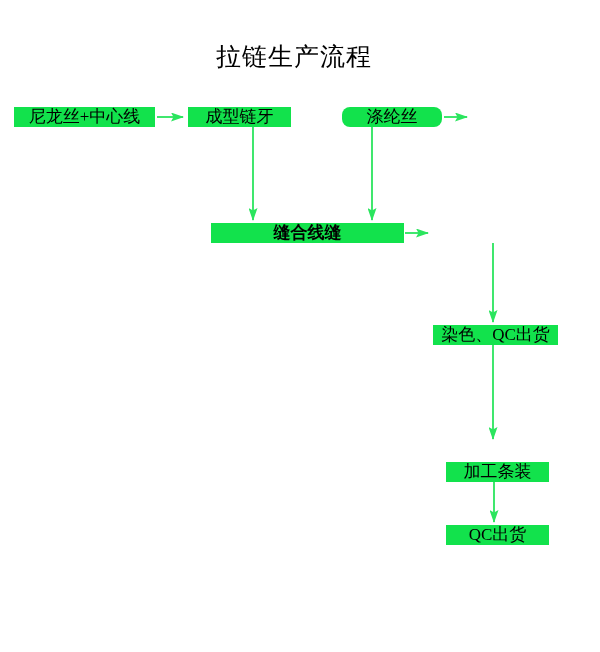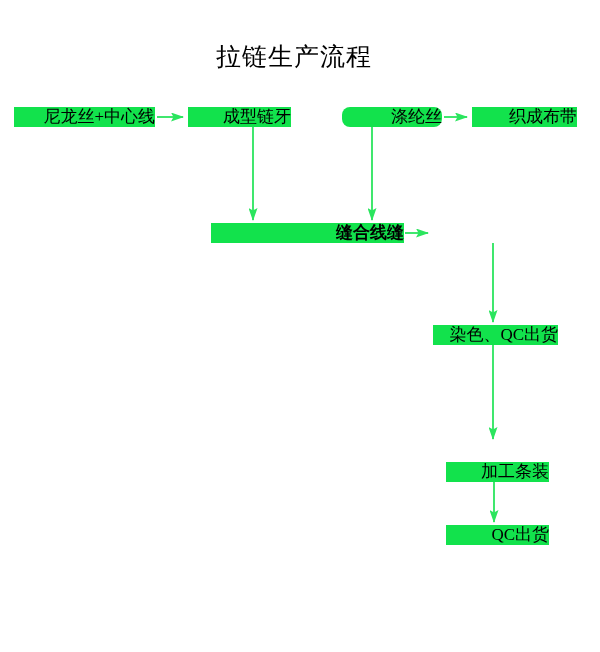--- a/index.html
+++ b/index.html
@@ -26,21 +26,21 @@
     stroke-width:1.8;
   }
   #arrowhead polygon{ fill:var(--arrow,#2be55e); }
   .node{
     position:absolute;
     height:20px;
     line-height:20px;
     background:var(--node-fill,#12e24c);
     color:var(--text,#000000);
     font-size:17px;
-    text-align:right;
+    text-align:center;
     white-space:nowrap;
     overflow:visible;
   }
   #n0{left:14px;top:107px;width:141px;}
   #n1{left:188px;top:107px;width:103px;}
   #n2{left:342px;top:107px;width:100px;border-radius:8px;}
   #n3{left:472px;top:107px;width:105px;}
   #n4{left:211px;top:223px;width:193px;font-weight:bold;}
   #n5{left:432px;top:223px;width:131px;}
   #n6{left:433px;top:325px;width:125px;}
@@ -66,19 +66,18 @@
     <line x1="372" y1="127" x2="372" y2="220" marker-end="url(#arrowhead)"></line>
     <line x1="405" y1="233" x2="428" y2="233" marker-end="url(#arrowhead)"></line>
     <line x1="493" y1="243" x2="493" y2="322" marker-end="url(#arrowhead)"></line>
     <line x1="493" y1="345" x2="493" y2="439" marker-end="url(#arrowhead)"></line>
     <line x1="494" y1="462" x2="494" y2="522" marker-end="url(#arrowhead)"></line>
   </svg>
 
   <div class="node" id="n0">尼龙丝+中心线</div>
   <div class="node" id="n1">成型链牙</div>
   <div class="node" id="n2">涤纶丝</div>
-  <div class="node" id="n3">织成布带</div>
   <div class="node" id="n4">缝合线缝</div>
   <div class="node" id="n6">染色、QC出货</div>
   <div class="node" id="n7">加工条装</div>
   <div class="node" id="n8">QC出货</div>
 
 </div>
 
 </body></html>

